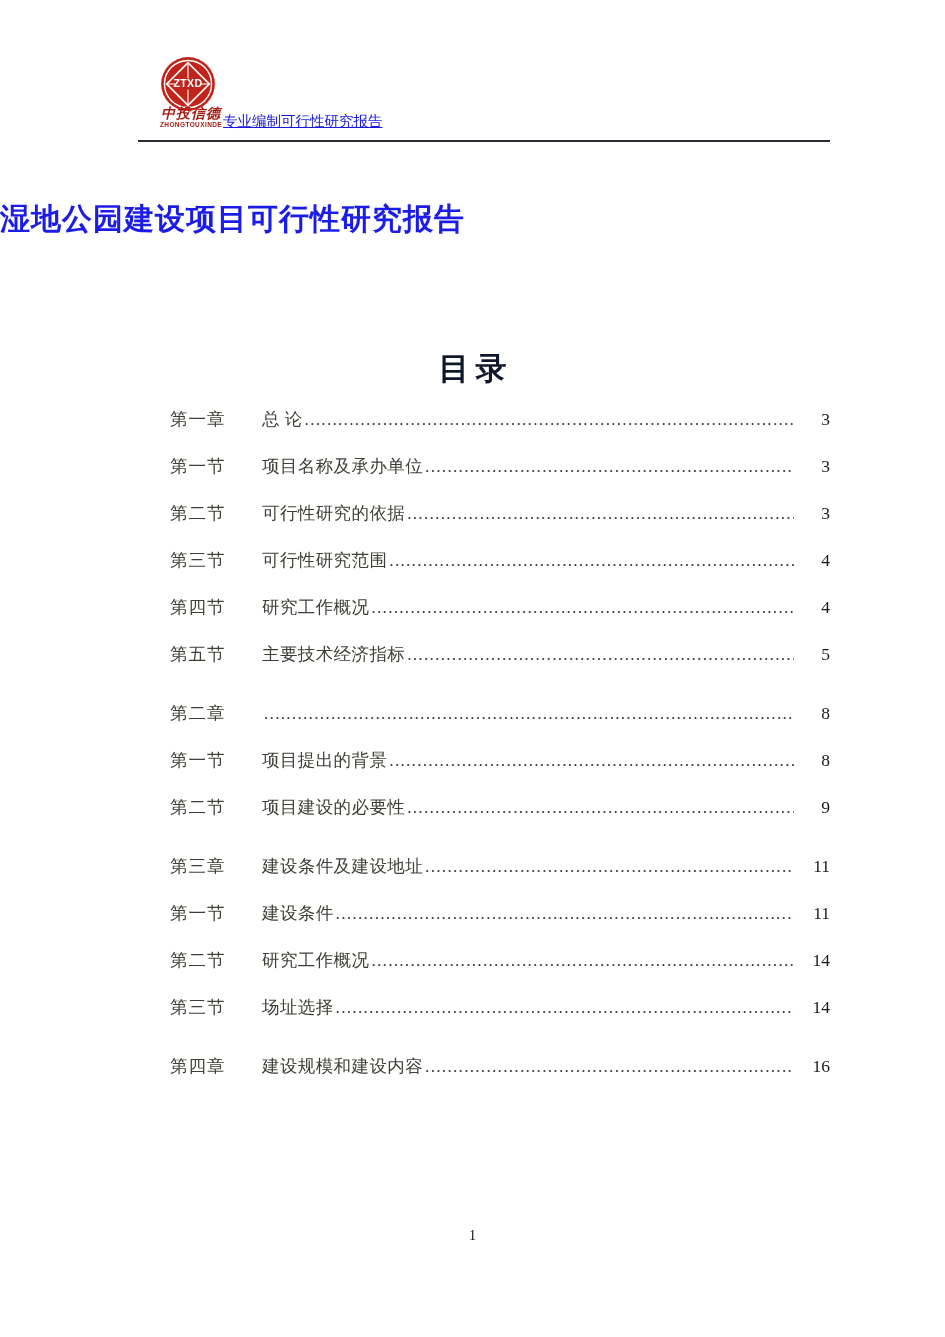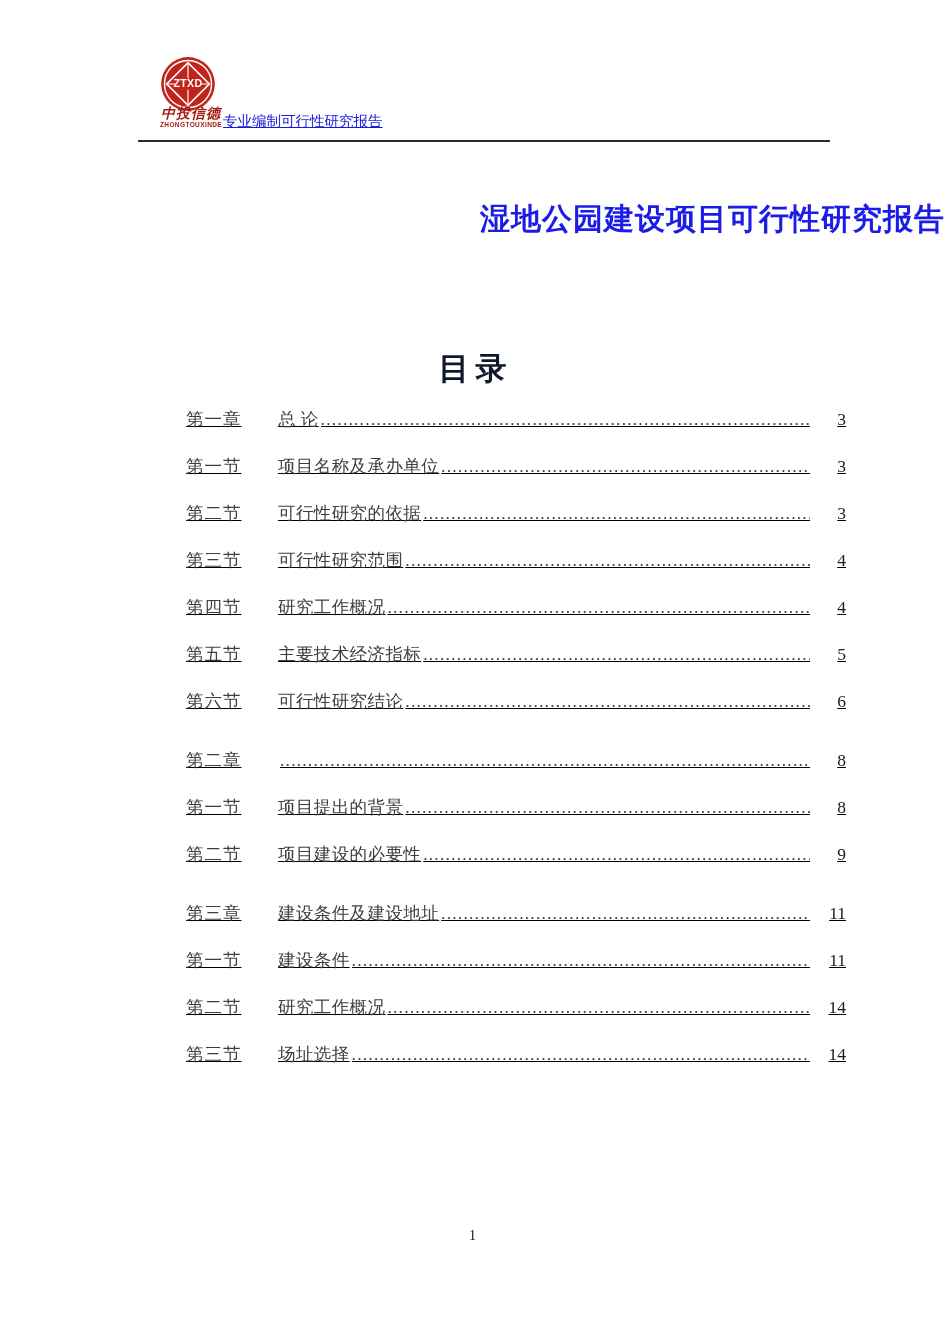--- a/index.html
+++ b/index.html
@@ -103,21 +103,21 @@
     height: 0;
     border-top: 2px solid #2b2b33;
   }
 
   
   #doc-title {
     position: absolute;
     left: 0;
     top: 199px;
     width: 945px;
-    text-align: right;
+    text-align: left;
     font-family: "Liberation Sans", "DejaVu Sans", sans-serif;
     font-size: 30px;
     font-weight: bold;
     color: #1c1ce8;
     letter-spacing: 1px;
   }
 
   
   #toc-heading {
     position: absolute;
@@ -129,24 +129,23 @@
     font-size: 31px;
     font-weight: bold;
     color: #0f172a;
     letter-spacing: 6px;
     text-indent: 6px;
   }
 
   
   #toc {
     position: absolute;
-    left: 186px;
+    left: 170px;
     top: 407px;
     width: 660px;
-    text-decoration: underline;
   }
   .toc-row {
     display: flex;
     align-items: baseline;
     height: 47px;
     font-family: "Liberation Serif", "DejaVu Serif", serif;
     font-size: 17.5px;
     color: #3f3f38;
     white-space: nowrap;
   }
@@ -258,26 +257,20 @@
       <span class="toc-label">研究工作概况</span>
       <span class="toc-leader"></span>
       <span class="toc-page">4</span>
     </div>
     <div class="toc-row">
       <span class="toc-num">第五节</span>
       <span class="toc-label">主要技术经济指标</span>
       <span class="toc-leader"></span>
       <span class="toc-page">5</span>
     </div>
-    <div class="toc-row">
-      <span class="toc-num">第六节</span>
-      <span class="toc-label">可行性研究结论</span>
-      <span class="toc-leader"></span>
-      <span class="toc-page">6</span>
-    </div>
     <div class="toc-row gap">
       <span class="toc-num">第二章</span>
       <span class="toc-leader"></span>
       <span class="toc-page">8</span>
     </div>
     <div class="toc-row">
       <span class="toc-num">第一节</span>
       <span class="toc-label">项目提出的背景</span>
       <span class="toc-leader"></span>
       <span class="toc-page">8</span>
@@ -305,15 +298,21 @@
       <span class="toc-label">研究工作概况</span>
       <span class="toc-leader"></span>
       <span class="toc-page">14</span>
     </div>
     <div class="toc-row">
       <span class="toc-num">第三节</span>
       <span class="toc-label">场址选择</span>
       <span class="toc-leader"></span>
       <span class="toc-page">14</span>
     </div>
+    <div class="toc-row gap">
+      <span class="toc-num">第四章</span>
+      <span class="toc-label">建设规模和建设内容</span>
+      <span class="toc-leader"></span>
+      <span class="toc-page">16</span>
+    </div>
   </div>
 
 <div id="page-number">1</div>
 
 </body></html>

